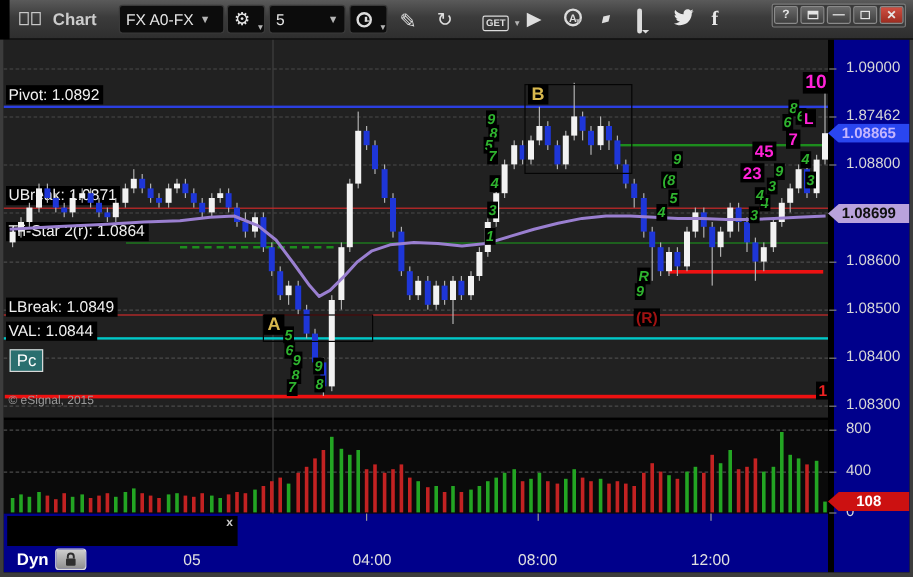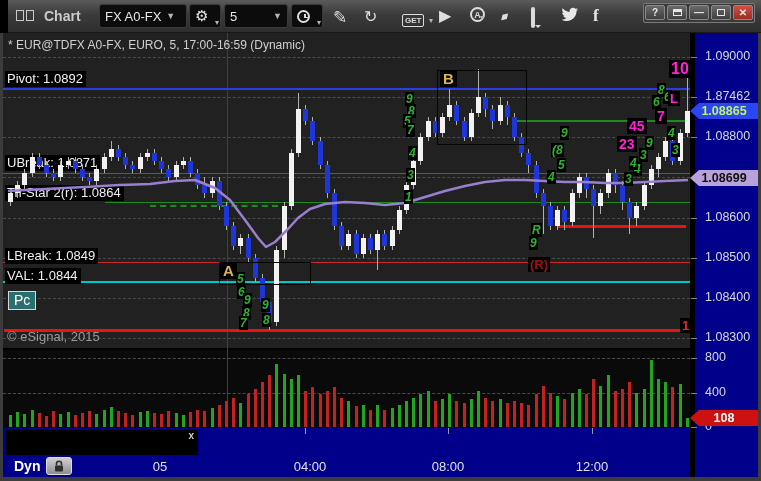--- a/index.html
+++ b/index.html
@@ -61,21 +61,21 @@
   #ma-svg{left:0;top:0;z-index:8;pointer-events:none;}
   .gdigit{color:#2fb32f;background:#000;font-size:12px;font-style:italic;font-weight:bold;padding:0 1px;z-index:10;}
   .mnum{color:#ff22d6;background:#000;font-weight:bold;z-index:11;padding:0 2px;}
   .gold{color:#d8b84e;background:#000;font-weight:bold;font-size:15px;padding:0 3px;z-index:11;}
   .rmark{color:#a01212;background:#000;font-weight:bold;font-size:13px;z-index:11;padding:0 2px;}
   .onemark{color:#ee2222;background:#000;font-weight:bold;font-size:13px;z-index:11;padding:0 2px;}
 
   #pc-chip{left:8px;top:291px;background:#2a6f6f;border:1px solid #d8d8d8;color:#fff;
     font-size:14px;padding:0 5px 1px 5px;z-index:5;}
   #site-link{left:4px;top:308px;color:#2233dd;font-size:17px;text-decoration:underline;z-index:5;}
-  #copyright{left:7px;top:329px;color:#9a9a9a;font-size:13px;z-index:5;text-align:center;}
+  #copyright{left:7px;top:329px;color:#9a9a9a;font-size:10px;z-index:5;text-align:center;}
 
   .axis-label{left:705px;color:#d8d8d8;font-size:12.5px;z-index:3;}
   .tickdash{left:691px;width:6px;height:1px;background:#808080;z-index:3;}
   .tag{left:690px;width:68px;height:16px;font-size:12.5px;display:flex;align-items:center;
     justify-content:center;z-index:4;clip-path:polygon(9px 0,100% 0,100% 100%,9px 100%,0 50%);}
 
   #vol-tab{left:6px;top:430px;width:192px;height:25px;background:#000;z-index:6;
     color:#e0e0e0;font-size:13px;display:flex;align-items:center;padding:0 8px;}
   #vol-tab .x{position:absolute;right:4px;top:0px;color:#cccccc;font-size:10px;font-weight:bold;}
   .time-label{top:459px;color:#e0e0e0;font-size:13px;transform:translateX(-50%);z-index:4;}
@@ -145,21 +145,20 @@
       <div class="winbtn close">✕</div>
     </div>
   </div>
 
   <div id="price-plot" class="abs"></div>
   <div id="vol-plot" class="abs"></div>
   <div id="gap-col" class="abs"></div>
   <div id="axis-right" class="abs"></div>
   <div id="bottom-strip" class="abs"></div>
 
-  <div id="header-line" class="abs">* EUR@TDFX A0-FX, EURO, 5, 17:00-16:59 (Dynamic)</div>
 
   <div id="pc-chip" class="abs">Pc</div>
   <div id="copyright" class="abs">© eSignal, 2015</div>
 
   <div id="vol-tab" class="abs">
     <span class="x">x</span>
   </div>
   <div id="dyn-label" class="abs">Dyn</div>
   <div id="lock-btn" class="abs">
     <svg width="14" height="14" viewBox="0 0 14 14">
@@ -531,21 +530,21 @@
       <div class="abs axis-label" style="top: 129px;">1.08800</div>
       <div class="abs tickdash" style="top: 137px;"></div>
       <div class="abs axis-label" style="top: 210px;">1.08600</div>
       <div class="abs tickdash" style="top: 218px;"></div>
       <div class="abs axis-label" style="top: 250px;">1.08500</div>
       <div class="abs tickdash" style="top: 258px;"></div>
       <div class="abs axis-label" style="top: 290px;">1.08400</div>
       <div class="abs tickdash" style="top: 298px;"></div>
       <div class="abs axis-label" style="top: 330px;">1.08300</div>
       <div class="abs tickdash" style="top: 338px;"></div>
-      <div class="abs tag" style="top: 103px; background: rgb(42, 70, 240); color: #bef264; font-weight: bold;">1.08865</div>
+      <div class="abs tag" style="top: 103px; background: rgb(42, 70, 240); color: #c4b5fd; font-weight: bold;">1.08865</div>
       <div class="abs tag" style="top: 170px; background: rgb(185, 162, 220); color: rgb(16, 16, 16); font-weight: bold;">1.08699</div>
       <div class="abs axis-label" style="top: 350px;">800</div>
       <div class="abs tickdash" style="top: 358px;"></div>
       <div class="abs axis-label" style="top: 385px;">400</div>
       <div class="abs tickdash" style="top: 393px;"></div>
       <div class="abs axis-label" style="top: 419px;">0</div>
       <div class="abs tickdash" style="top: 427px;"></div>
       <div class="abs tag" style="top: 410px; background: rgb(204, 17, 17); color: rgb(255, 255, 255); font-weight: bold;">108</div>
       <div class="abs time-label" style="left: 160px;">05</div>
       <div class="abs time-label" style="left: 310px;">04:00</div>

